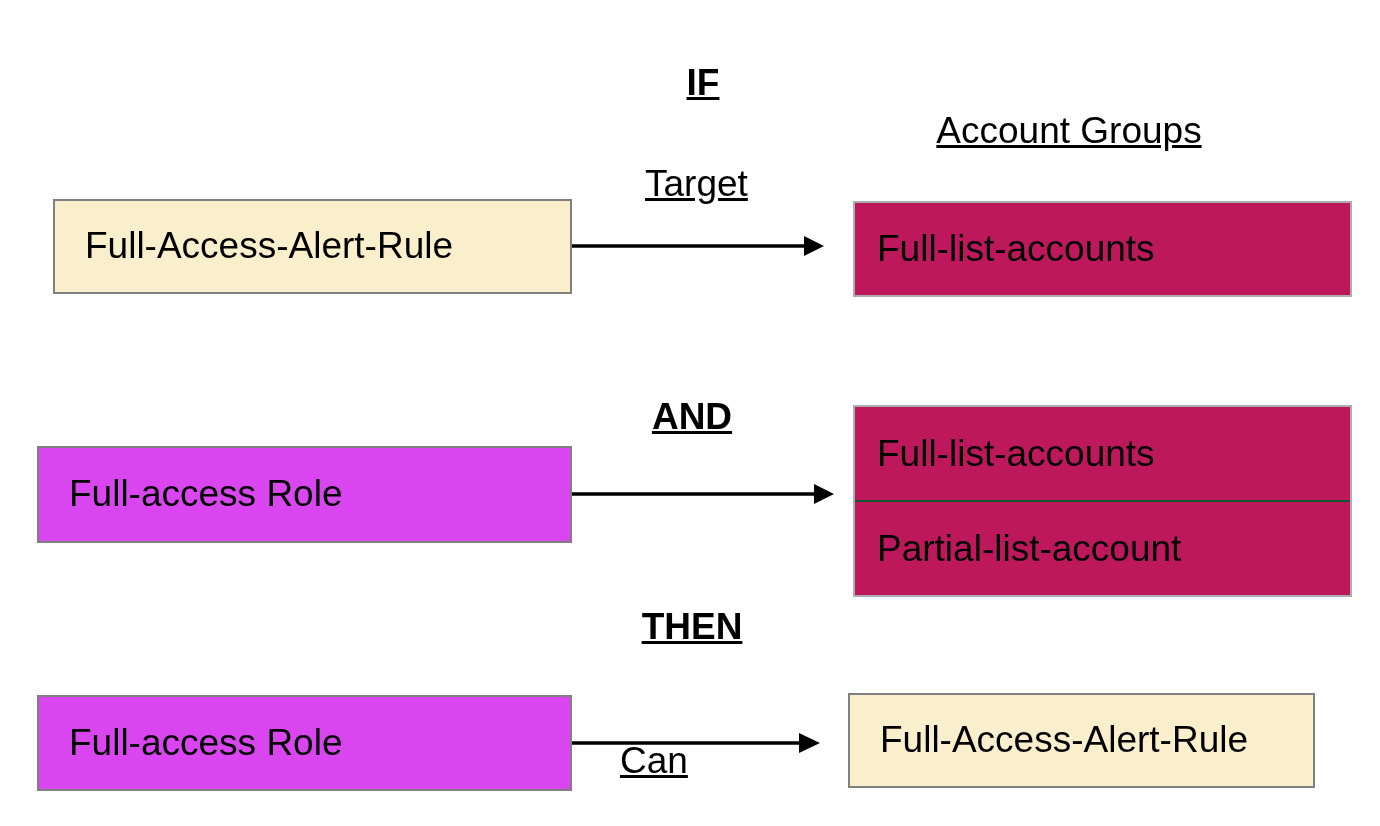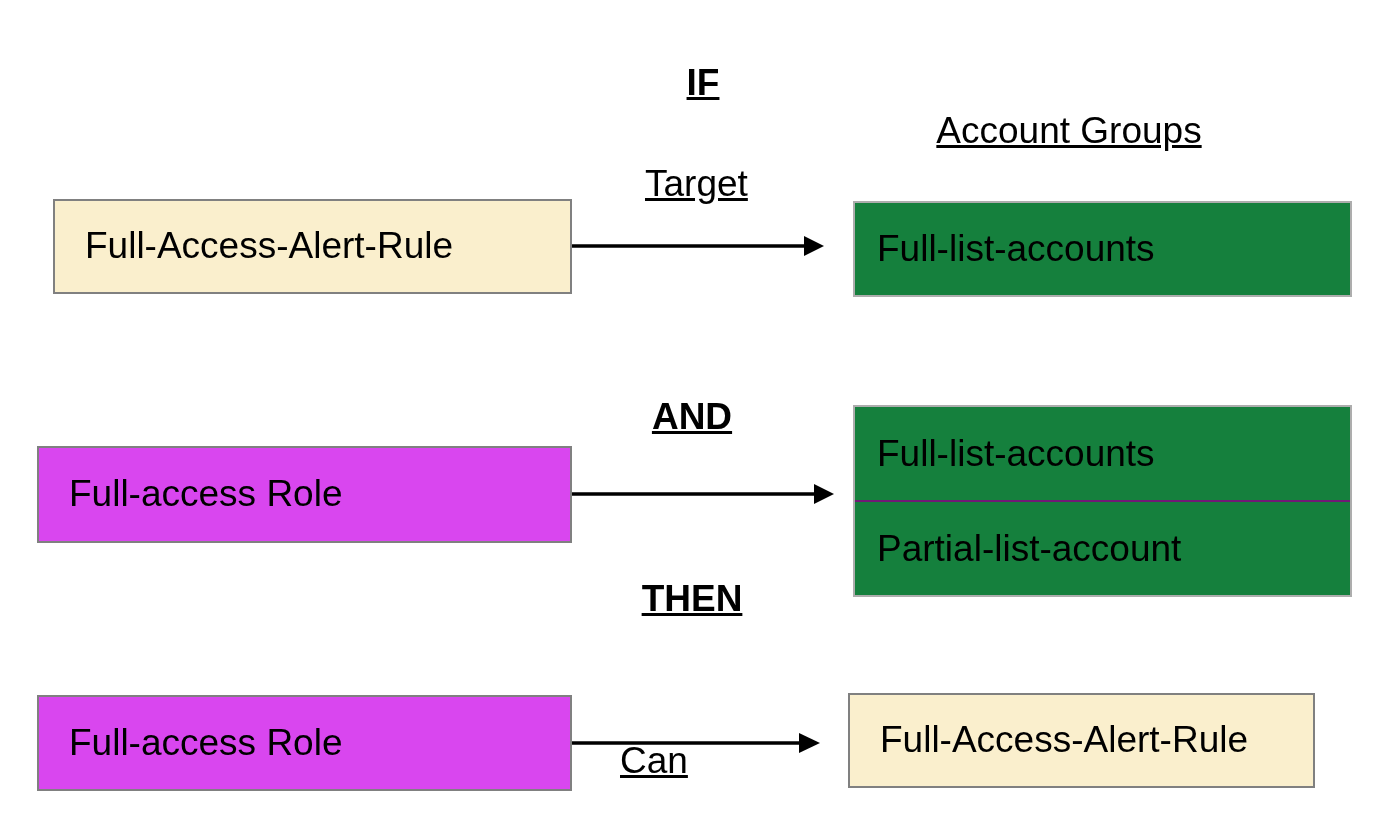--- a/index.html
+++ b/index.html
@@ -33,34 +33,34 @@
     padding-left: 30px;
   }
   .node.yellow { background: #FAEFCD; }
   .node.green  { background: #d946ef; }
 
   
   .group-table {
     position: absolute;
     box-sizing: border-box;
     border: 2px solid #ADADAD;
-    background: #15803d;
+    background: #be185d;
     display: flex;
     flex-direction: column;
   }
   .group-row {
     box-sizing: border-box;
     flex: 1 1 0;
     display: flex;
     align-items: center;
     font-size: 37px;
     white-space: nowrap;
     padding-left: 22px;
   }
-  .group-row + .group-row { border-top: 2px solid #701a75; }
+  .group-row + .group-row { border-top: 2px solid #14532d; }
 
   
   .label {
     position: absolute;
     font-size: 37px;
     line-height: 1.12;
     white-space: pre;
     color: #000;
     text-decoration: underline;
   }
@@ -108,21 +108,21 @@
       <line x1="0" y1="15" x2="245" y2="15" stroke="#000000" stroke-width="3.5"></line>
       <polygon points="242,5 262,15 242,25" fill="#000000"></polygon>
     </svg>
   </div>
 
   <div class="group-table" style="left:853px; top:405px; width:499px; height:192px;">
     <div class="group-row">Full-list-accounts</div>
     <div class="group-row">Partial-list-account</div>
   </div>
 
-  <div class="label bold center" style="left:692px; top:578px;">THEN</div>
+  <div class="label bold center" style="left:692px; top:606px;">THEN</div>
 
   <div class="node green" style="left:37px; top:695px; width:535px; height:96px;">
     <span>Full-access Role</span>
   </div>
 
   <div class="label" style="left:620px; top:700px;margin-top:40px;">Can</div>
 
 
   <div class="connector" style="left:572px; top:728px;">
     <svg width="255" height="30" viewBox="0 0 255 30">

